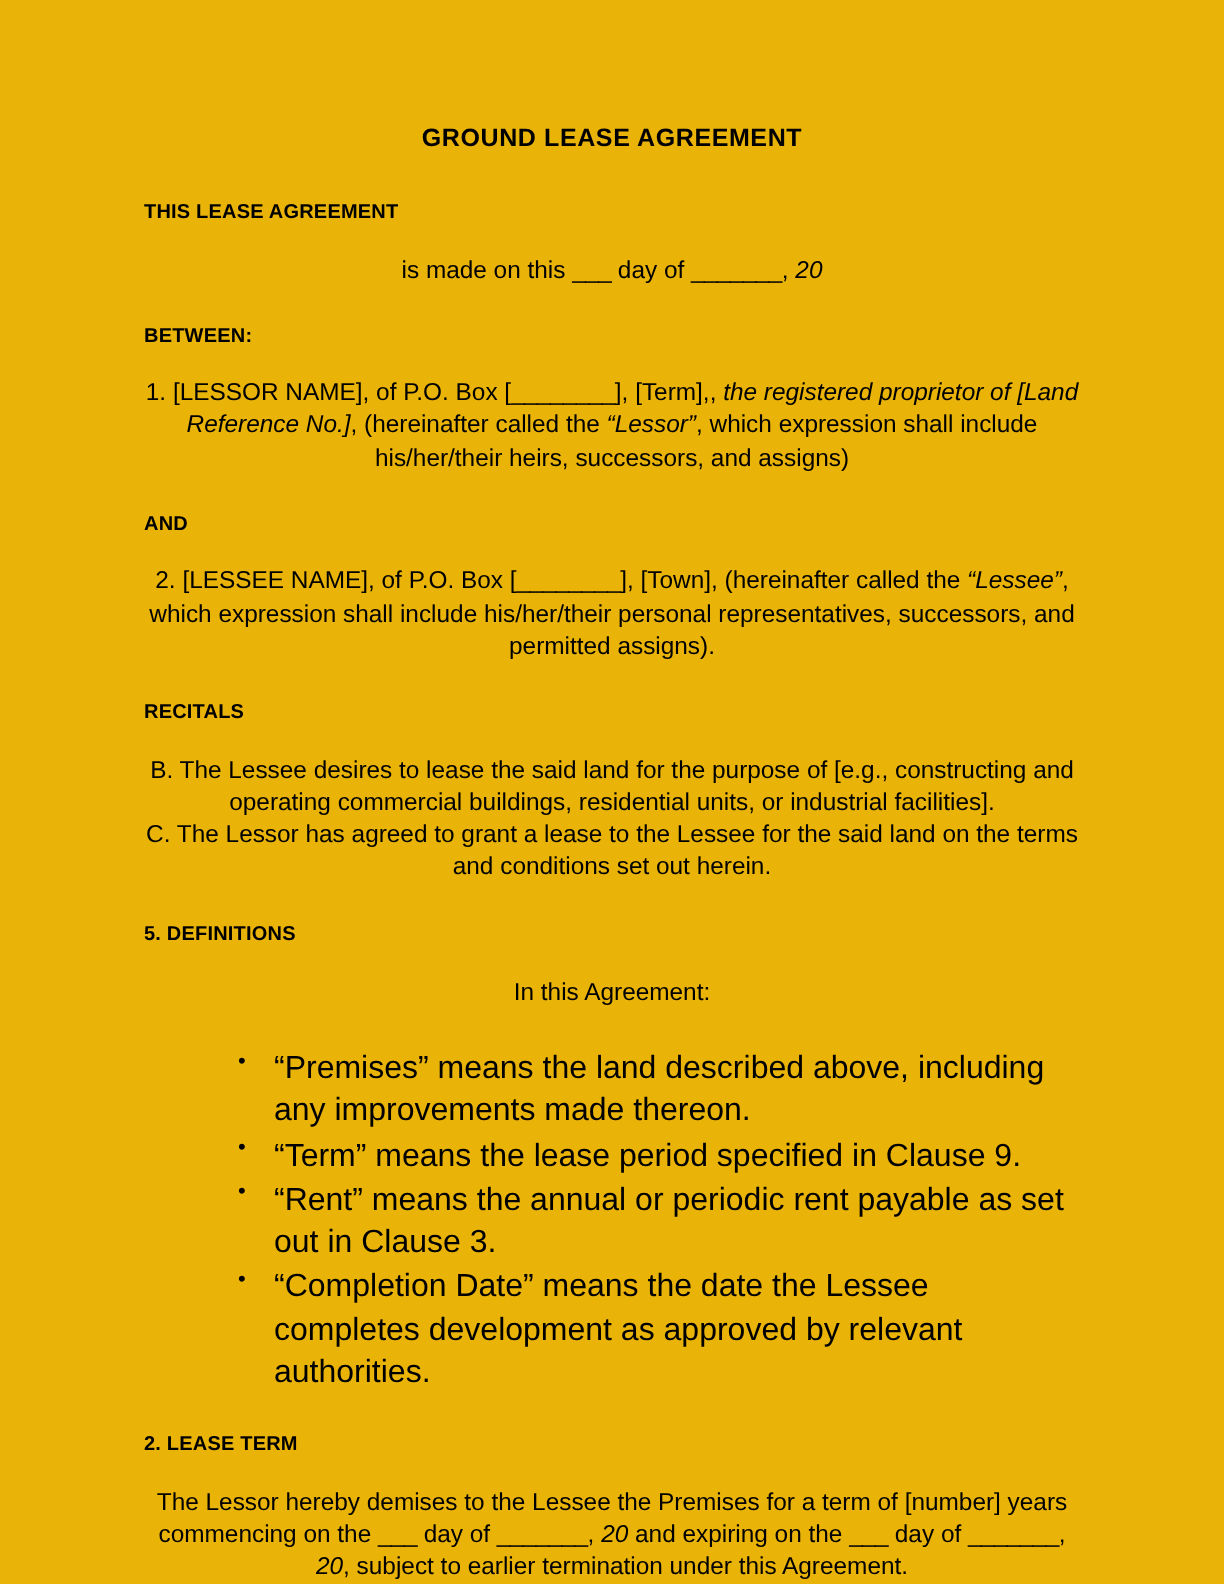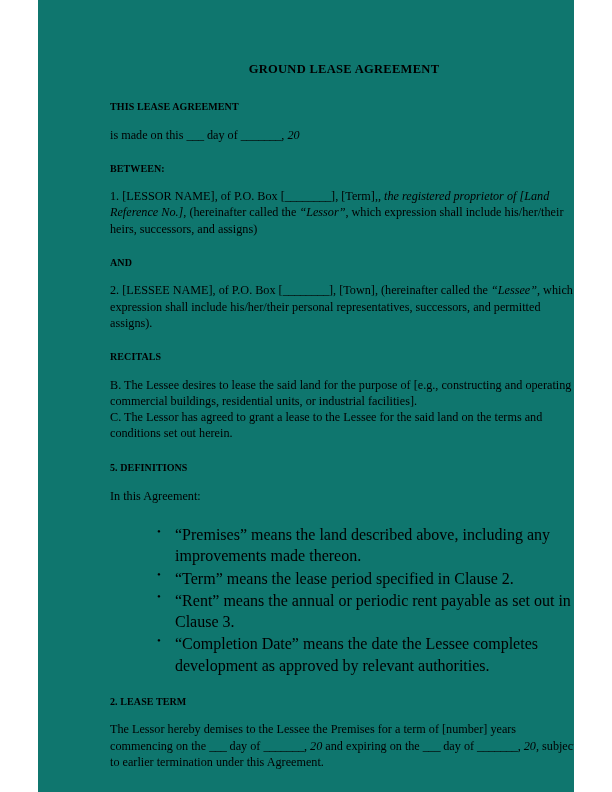--- a/index.html
+++ b/index.html
@@ -3,26 +3,26 @@
 <meta charset="utf-8">
 <title>Ground Lease Agreement</title>
 <style>
   html, body {
     margin: 0;
     padding: 0;
     background: #ffffff;
   }
   .page {
     position: relative;
-    width: 536px;
+    width: 612px;
     height: 792px;
-    background: #0f766e;
+    background: #eab308;
     margin: 0 auto;
     overflow: hidden;
-    font-family: Liberation Serif, serif;
+    font-family: Liberation Sans, sans-serif;
     color: #000000;
     -webkit-font-smoothing: antialiased;
   }
   .content {
     position: absolute;
     left: 72px;
     top: 62px;
     width: 468px;
   }
 
@@ -43,21 +43,21 @@
     margin: 0 0 13px 0;
     line-height: 1.25;
     letter-spacing: 0.1px;
   }
 
   
   .para {
     font-size: 12.2px;
     line-height: 1.33;
     margin: 0 0 13px 0;
-    text-align: left;
+    text-align: center;
   }
   .para.gap-lg { margin-bottom: 20px; }
   .para.recital { margin-bottom: 0; }
 
   .recital-block { margin: 0 0 21px 0; }
 
   em, .it {
     font-style: italic;
   }
 
@@ -114,21 +114,21 @@
       <p class="para recital">B. The Lessee desires to lease the said land for the purpose of [e.g., constructing and operating commercial buildings, residential units, or industrial facilities].</p>
       <p class="para recital">C. The Lessor has agreed to grant a lease to the Lessee for the said land on the terms and conditions set out herein.</p>
     </div>
 
     <h2 class="heading">5. DEFINITIONS</h2>
 
     <p class="para gap-lg">In this Agreement:</p>
 
     <ul class="defs">
       <li>“Premises” means the land described above, including any improvements made thereon.</li>
-      <li>“Term” means the lease period specified in Clause 2.</li>
+      <li>“Term” means the lease period specified in Clause 9.</li>
       <li>“Rent” means the annual or periodic rent payable as set out in Clause 3.</li>
       <li>“Completion Date” means the date the Lessee completes development as approved by relevant authorities.</li>
     </ul>
 
     <h2 class="heading">2. LEASE TERM</h2>
 
     <p class="para gap-lg"><span>The Lessor hereby demises to the Lessee the Premises for a term of [number] years commencing on the </span><span class="blank">___</span><span> day of </span><span class="blank">_______</span><span>, </span><em>20</em><span> and expiring on the </span><span class="blank">___</span><span> day of </span><span class="blank">_______</span><span>, </span><em>20</em><span>, subject to earlier termination under this Agreement.</span></p>
 
   </div>
 </div>

